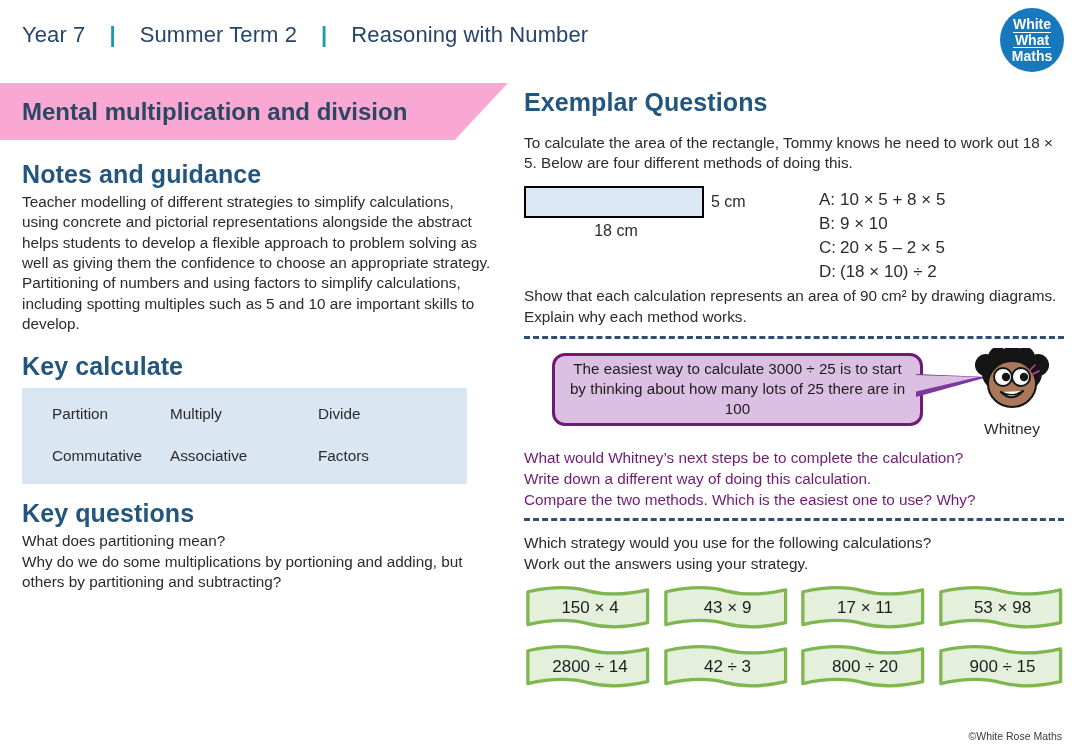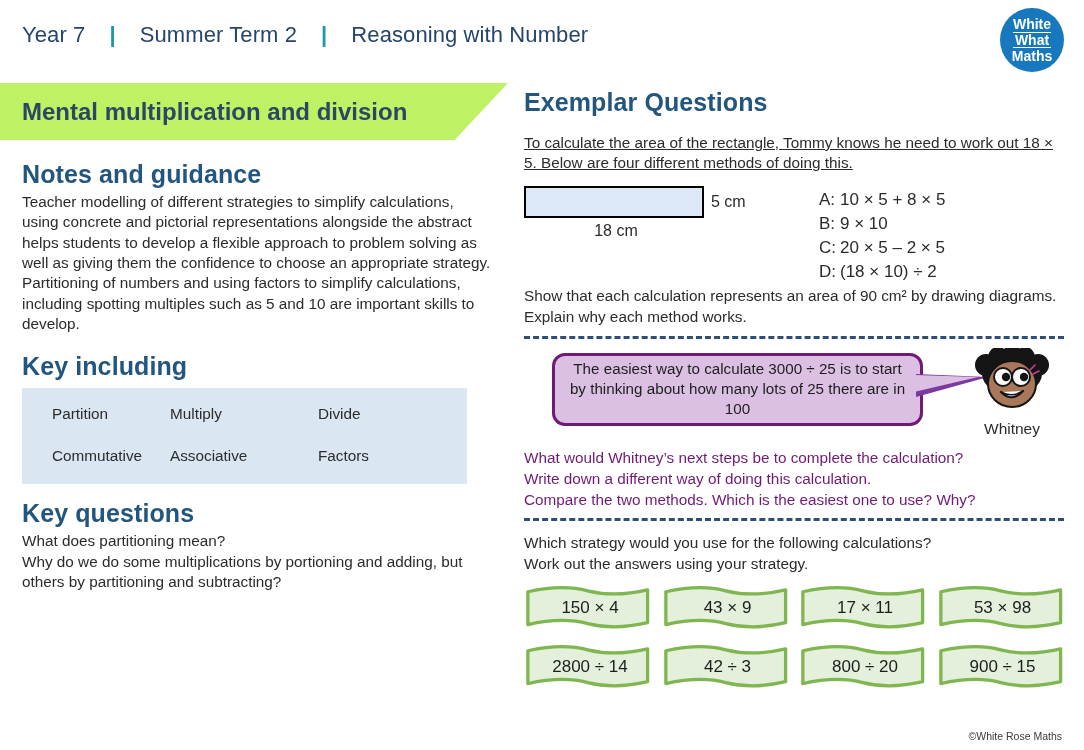--- a/index.html
+++ b/index.html
@@ -30,21 +30,21 @@
   }
   .logo .l1 { font-size: 14px; }
   .logo .l2 { font-size: 14px; border-top: 1.5px solid #fff; border-bottom: 1.5px solid #fff;
               padding: 0 2px; margin: 1px 0; }
   .logo .l3 { font-size: 14px; }
 
   
   .banner {
     position: absolute; left: 0; top: 83px;
     width: 508px; height: 57px;
-    background: #bef264;
+    background: #f9a8d4;
     clip-path: polygon(0 0, 100% 0, 89.5% 100%, 0 100%);
     display: flex; align-items: center;
   }
   .banner span {
     padding-left: 22px; font-size: 24px; font-weight: 700; color: #2b4763;
   }
 
   
   .left  { position: absolute; left: 22px; top: 160px; width: 470px; }
   .right { position: absolute; left: 524px; top: 88px; width: 540px; }
@@ -68,21 +68,21 @@
     width: 445px;
   }
   .vrow { display: flex; }
   .vrow + .vrow { margin-top: 24px; }
   .vcell { font-size: 15.3px; color: #2b2b2b; }
   .vcell:nth-child(1) { width: 148px; padding-left: 30px; }
   .vcell:nth-child(2) { width: 148px; }
   .vcell:nth-child(3) { width: 120px; }
 
   
-  .q-intro { margin-top: 16px; text-decoration: underline; }
+  .q-intro { margin-top: 16px; }
   .fig-row {
     display: flex; margin-top: 12px; align-items: flex-start;
   }
   .fig { width: 295px; }
   .rect-line { display: flex; align-items: center; }
   .rect {
     width: 180px; height: 32px;
     background: #dce8f6; border: 2.2px solid #000;
   }
   .rect-lbl { font-size: 16px; color: #2b2b2b; margin-left: 7px; }
@@ -175,21 +175,21 @@
 
   <div class="banner">
     <span>Mental multiplication and division</span>
   </div>
 
   <div class="left">
 
     <h2 class="sec">Notes and guidance</h2>
     <p class="body">Teacher modelling of different strategies to simplify calculations, using concrete and pictorial representations alongside the abstract helps students to develop a flexible approach to problem solving as well as giving them the confidence to choose an appropriate strategy. Partitioning of numbers and using factors to simplify calculations, including spotting multiples such as 5 and 10 are important skills to develop.</p>
 
-    <h2 class="sec" style="margin-top:18px">Key including</h2>
+    <h2 class="sec" style="margin-top:18px">Key calculate</h2>
     <div class="vocab">
       <div class="vrow">
         <span class="vcell">Partition</span>
         <span class="vcell">Multiply</span>
         <span class="vcell">Divide</span>
       </div>
       <div class="vrow">
         <span class="vcell">Commutative</span>
         <span class="vcell">Associative</span>
         <span class="vcell">Factors</span>

